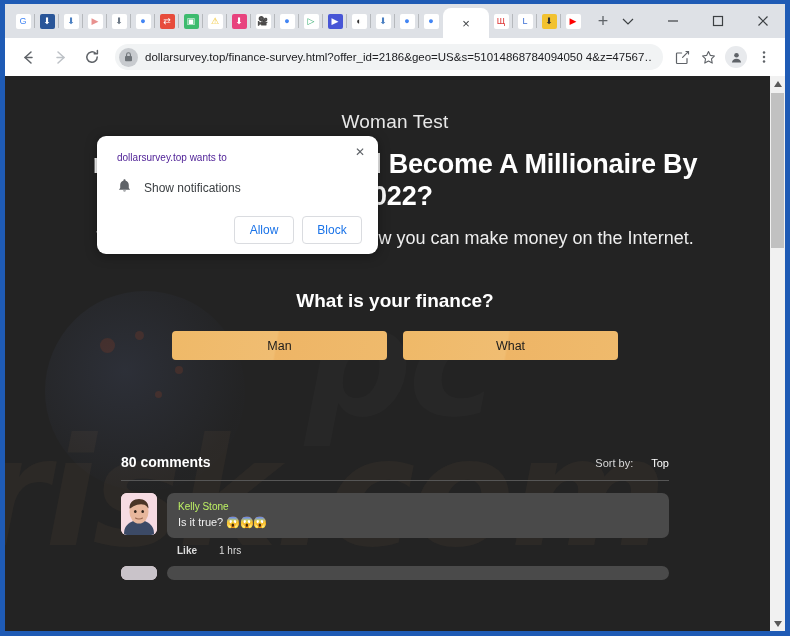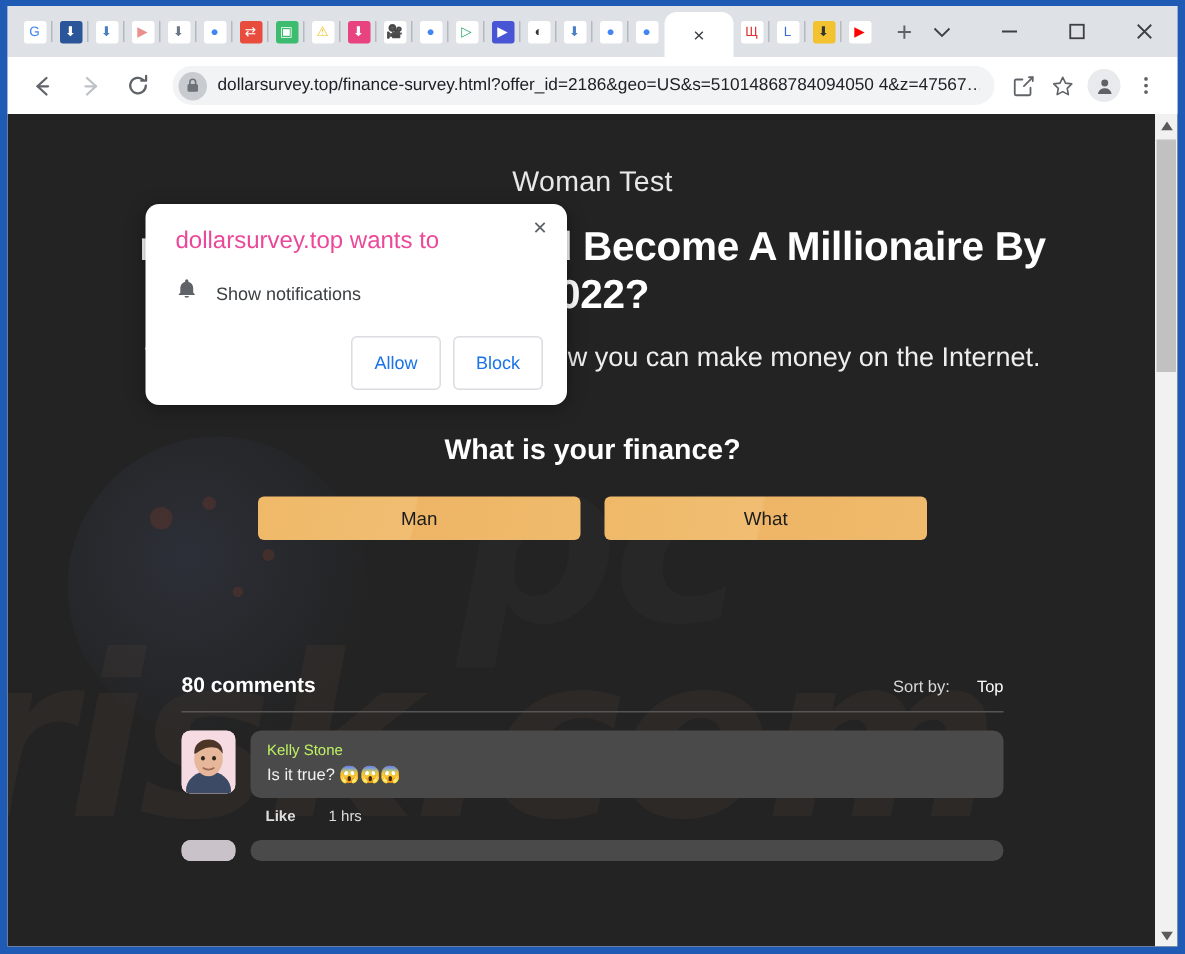--- a/index.html
+++ b/index.html
@@ -230,21 +230,21 @@
     color: #1c1c1c;
     font-size: 12.5px;
     font-family: "Liberation Sans", sans-serif;
     display: flex; align-items: center; justify-content: center;
     cursor: pointer;
   }
 
   
   .comments {
     position: relative;
-    margin: 2px auto;
+    margin: 8px auto;
     width: 548px;
     padding-top: 86px;
     z-index: 3;
   }
   .cm-head {
     display: flex; align-items: baseline; justify-content: space-between;
     padding-bottom: 10px;
   }
   .cm-count {
     color: #fff; font-size: 14px; font-weight: 700;
@@ -310,34 +310,34 @@
     padding: 14px 16px 10px 16px;
   }
   .perm-close {
     position: absolute; right: 9px; top: 7px;
     width: 18px; height: 18px;
     display: flex; align-items: center; justify-content: center;
     color: #5f6368; font-size: 12px;
     cursor: pointer;
   }
   .perm-title {
-    font-size: 16px; color: #ec4899; font-weight: 400;
+    font-size: 10px; color: #4c1d95; font-weight: 400;
     padding: 2px 0 0 4px;
   }
   .perm-row {
     display: flex; align-items: center; gap: 12px;
     padding: 15px 0 0 4px;
   }
   .perm-label { font-size: 12px; color: #3c4043; }
   .perm-actions {
     display: flex; justify-content: flex-end; gap: 8px;
     padding-top: 18px;
   }
   .perm-btn {
-    min-width: 60px; height: 36px;
+    min-width: 60px; height: 28px;
     border: 1px solid #dadce0;
     background: #fff;
     border-radius: 4px;
     color: #1a73e8;
     font-size: 12px;
     font-family: "Liberation Sans", sans-serif;
     cursor: pointer;
     padding: 0 14px;
   }
 </style>

